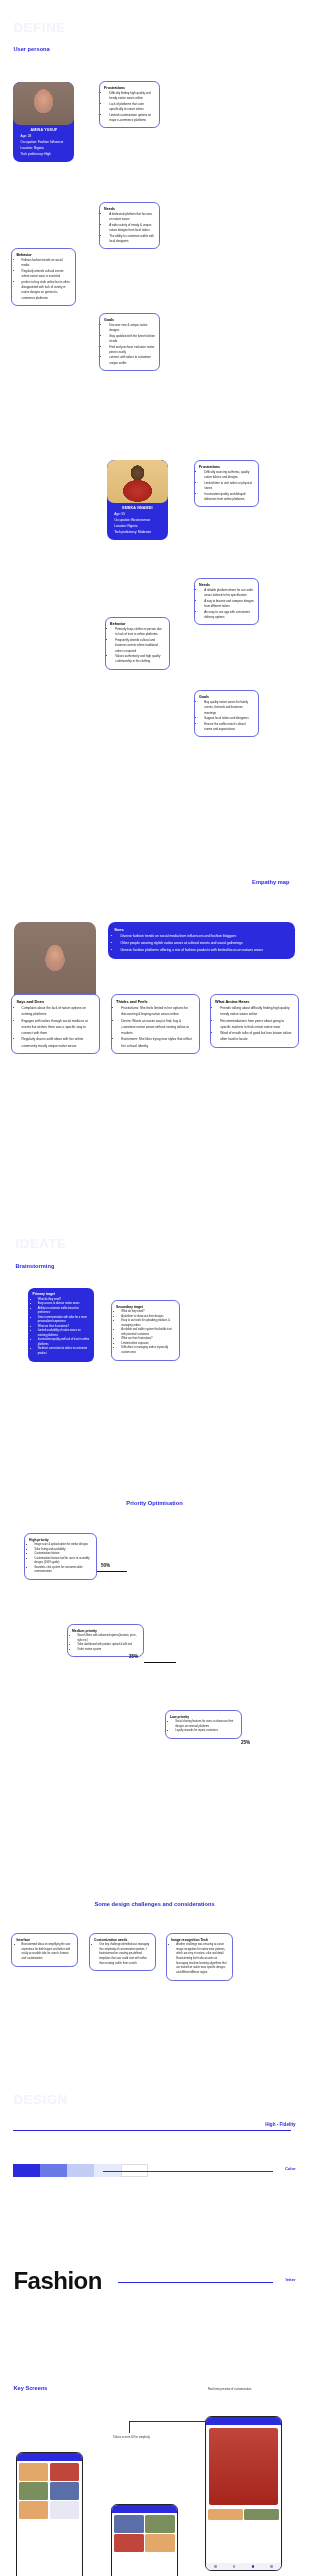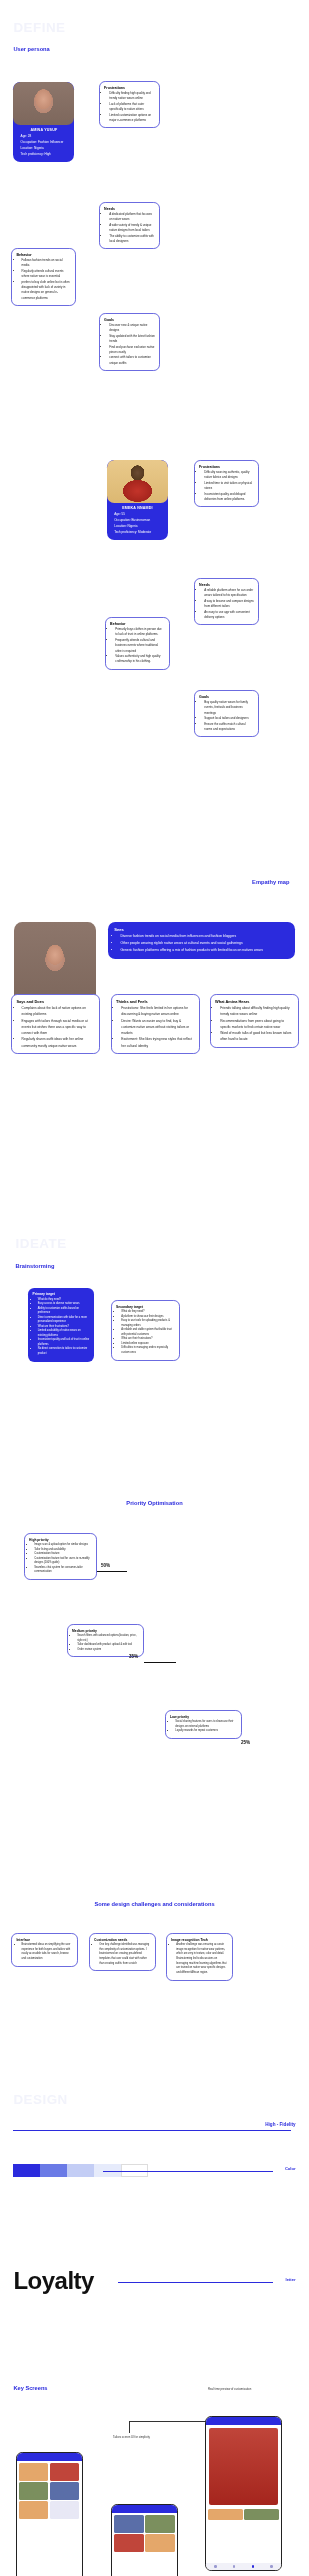--- a/index.html
+++ b/index.html
@@ -466,21 +466,21 @@
       <div class="sw" style="background:#6a7ae6"></div>
       <div class="sw" style="background:#c3cdf5"></div>
       <div class="sw" style="background:#e6ebfb"></div>
       <div class="sw" style="background:#ffffff; border:0.5px solid #ddd"></div>
     </div>
     <div class="sw-line"></div>
     <div class="sw-cap">Color</div>
   </div>
 
   <div class="typo">
-    <div class="typo-sample">Loyalty</div>
+    <div class="typo-sample">Fashion</div>
     <div class="typo-line"></div>
     <div class="typo-cap">letter</div>
   </div>
 
   <div class="keys">
     <div class="section-title ks-title">Key Screens</div>
 
     <div class="ks-note ks-note1">Tailors screen UI for simplicity</div>
     <div class="ks-note ks-note2">Real time preview of customisation</div>
 

